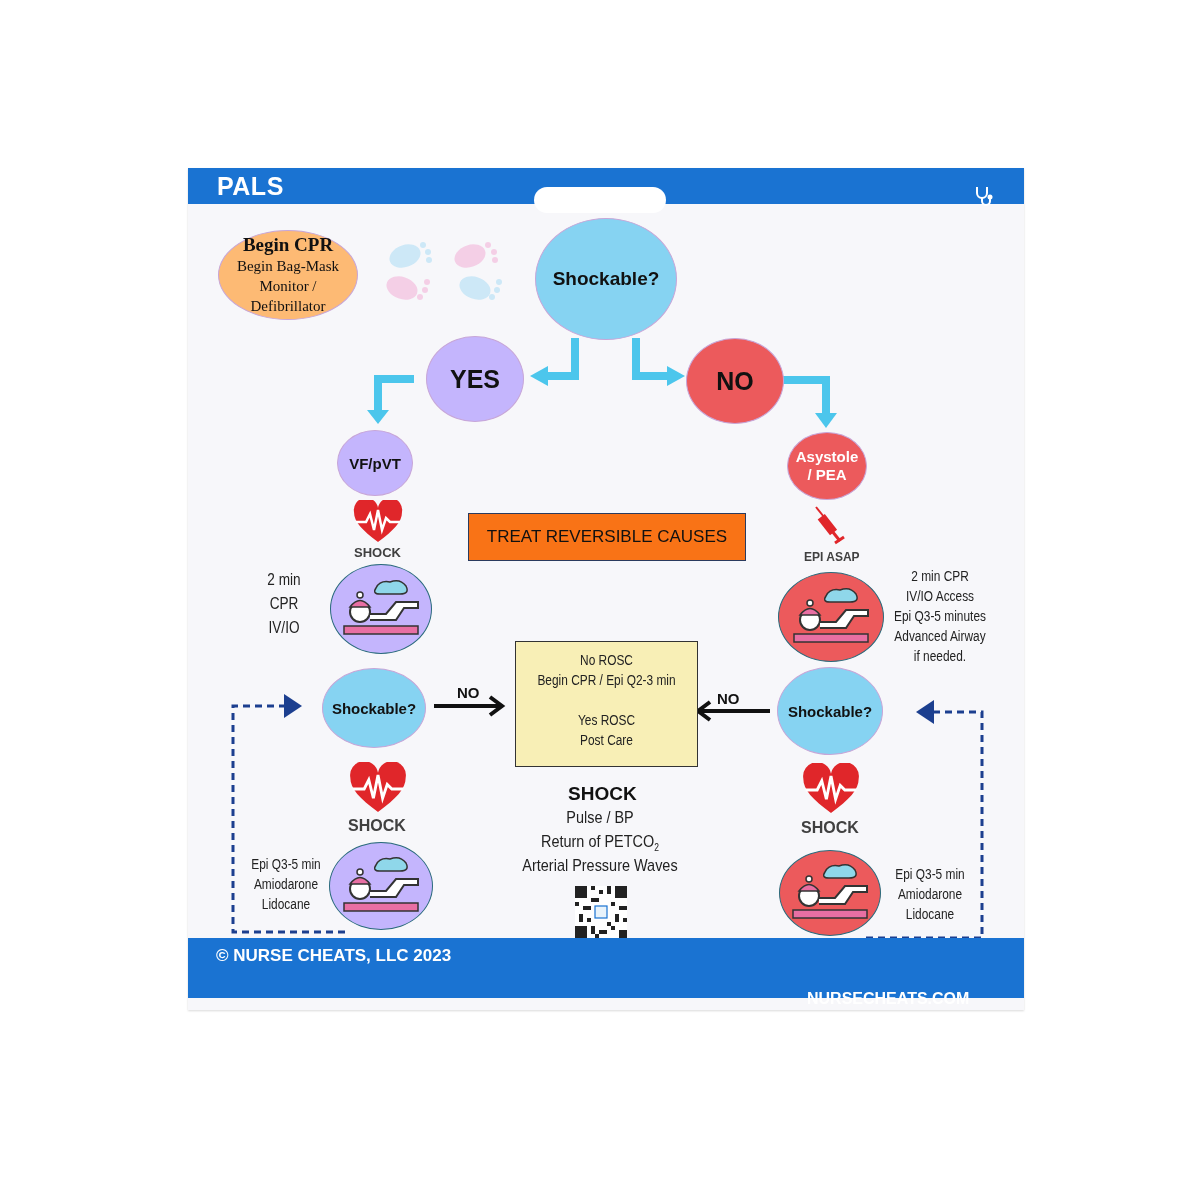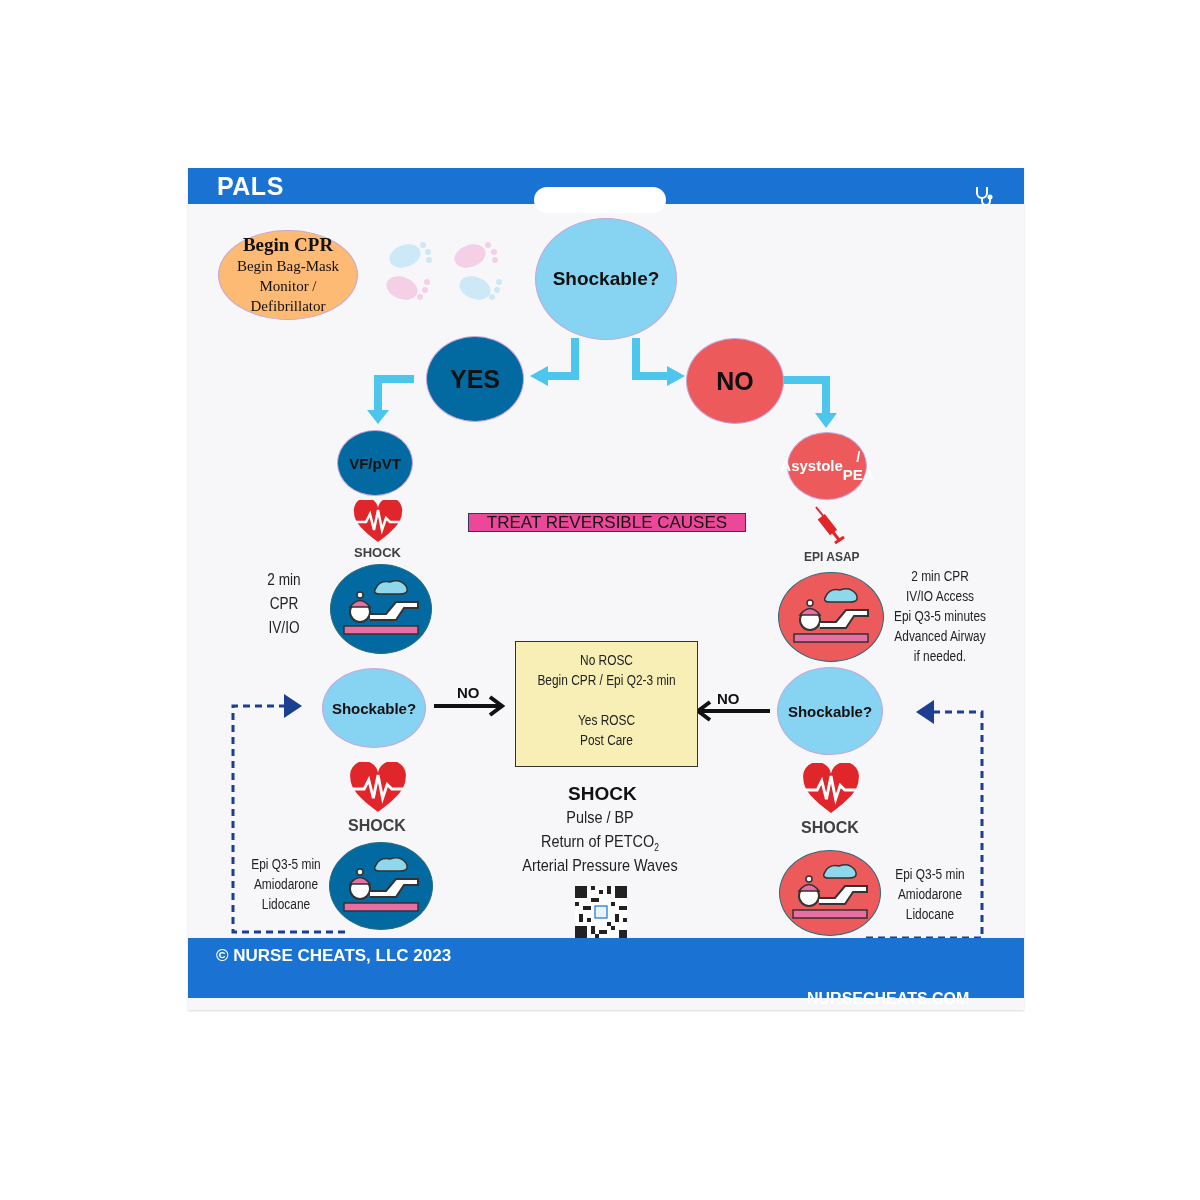--- a/index.html
+++ b/index.html
@@ -8,28 +8,28 @@
   .hdr{position:absolute;left:188px;top:168px;width:836px;height:36px;background:#1a73d2;}
   .hdr-title{position:absolute;left:217px;top:172px;color:#fff;font-weight:bold;font-size:25px;letter-spacing:0.5px;}
   .slot{position:absolute;left:534px;top:187px;width:132px;height:26px;background:#fff;border-radius:13px;}
   .steth{position:absolute;left:972px;top:184px;width:26px;height:24px;}
   .ftr{position:absolute;left:188px;top:938px;width:836px;height:60px;background:#1a73d2;}
   .ftr-left{position:absolute;left:216px;top:946px;color:#fff;font-weight:bold;font-size:17px;}
   .ftr-right{position:absolute;left:807px;top:955px;color:#fff;font-weight:bold;font-size:16px;margin-top:35px;}
   .circle{position:absolute;border-radius:50%;display:flex;align-items:center;justify-content:center;text-align:center;box-sizing:border-box;border:1.5px solid #c7a6d8;}
   .pink{background:#fdba74;font-family:Liberation Serif, serif;}
   .blue{background:#86d3f2;}
-  .green{background:#0369a1;}
+  .green{background:#c4b5fd;}
   .red{background:#ec5a5c;}
   .t-bold{font-weight:bold;color:#111;}
   .cond{font-family:"Liberation Sans",sans-serif;color:#222;font-size:14px;line-height:20px;text-align:center;position:absolute;transform:scaleX(0.85);}
   .shock-lbl{position:absolute;color:#404040;font-weight:bold;font-size:13px;}
   .shock-lbl.big{font-size:16px;}
   .heart{position:absolute;}
-  .treat{position:absolute;left:468px;top:513px;width:278px;height:19px;background:#ec4899;border:1.5px solid #2a3b5e;box-sizing:border-box;display:flex;align-items:center;justify-content:center;font-size:17px;color:#111;}
+  .treat{position:absolute;left:468px;top:513px;width:278px;height:48px;background:#f97316;border:1.5px solid #2a3b5e;box-sizing:border-box;display:flex;align-items:center;justify-content:center;font-size:17px;color:#111;}
   .rosc-box{position:absolute;left:515px;top:641px;width:183px;height:126px;background:#f8efb6;border:1.5px solid #333;box-sizing:border-box;}
   .rosc-box .ln{position:absolute;left:0;width:100%;text-align:center;font-size:14px;color:#222;transform:scaleX(0.85);}
   .no-lbl{position:absolute;font-weight:bold;font-size:15px;color:#111;}
   .rosc-title{position:absolute;left:568px;top:783px;font-weight:bold;font-size:19px;color:#111;}
   .rosc-ln{position:absolute;left:480px;width:240px;text-align:center;font-size:17px;color:#222;transform:scaleX(0.85);}
   svg.abs{position:absolute;left:0;top:0;}
   .qr{position:absolute;left:575px;top:886px;width:52px;height:52px;}
 </style>
 </head>
 <body>
@@ -145,21 +145,21 @@
     <path d="M40 14 Q44 6 54 8 Q64 4 70 12 Q74 20 64 20 H44 Q36 20 40 14 Z" fill="#8fd7ea" stroke="#333" stroke-width="1.5"></path>
   </svg>
 </div>
 
 <div style="position:absolute;left:240px;top:854px;width:92px;">
   <div class="cond" style="position:relative;">Epi Q3-5 min</div>
   <div class="cond" style="position:relative;">Amiodarone</div>
   <div class="cond" style="position:relative;">Lidocane</div>
 </div>
 
-<div class="circle red" style="left:787px;top:432px;width:80px;height:68px;flex-direction:row;">
+<div class="circle red" style="left:787px;top:432px;width:80px;height:68px;flex-direction:column;">
   <span style="font-weight:bold;color:#fff;font-size:15px;line-height:18px;">Asystole</span>
   <span style="font-weight:bold;color:#fff;font-size:15px;line-height:18px;">/ PEA</span>
 </div>
 
 <svg style="position:absolute;left:812px;top:505px;" width="34" height="42" viewBox="0 0 34 42">
   <line x1="4" y1="2" x2="12" y2="12" stroke="#e0262a" stroke-width="2"></line>
   <rect x="11" y="10" width="9" height="20" fill="#e0262a" transform="rotate(-38 15 20)"></rect>
   <line x1="20" y1="26" x2="28" y2="36" stroke="#e0262a" stroke-width="3"></line>
   <line x1="23" y1="38" x2="32" y2="32" stroke="#e0262a" stroke-width="3"></line>
 </svg>

